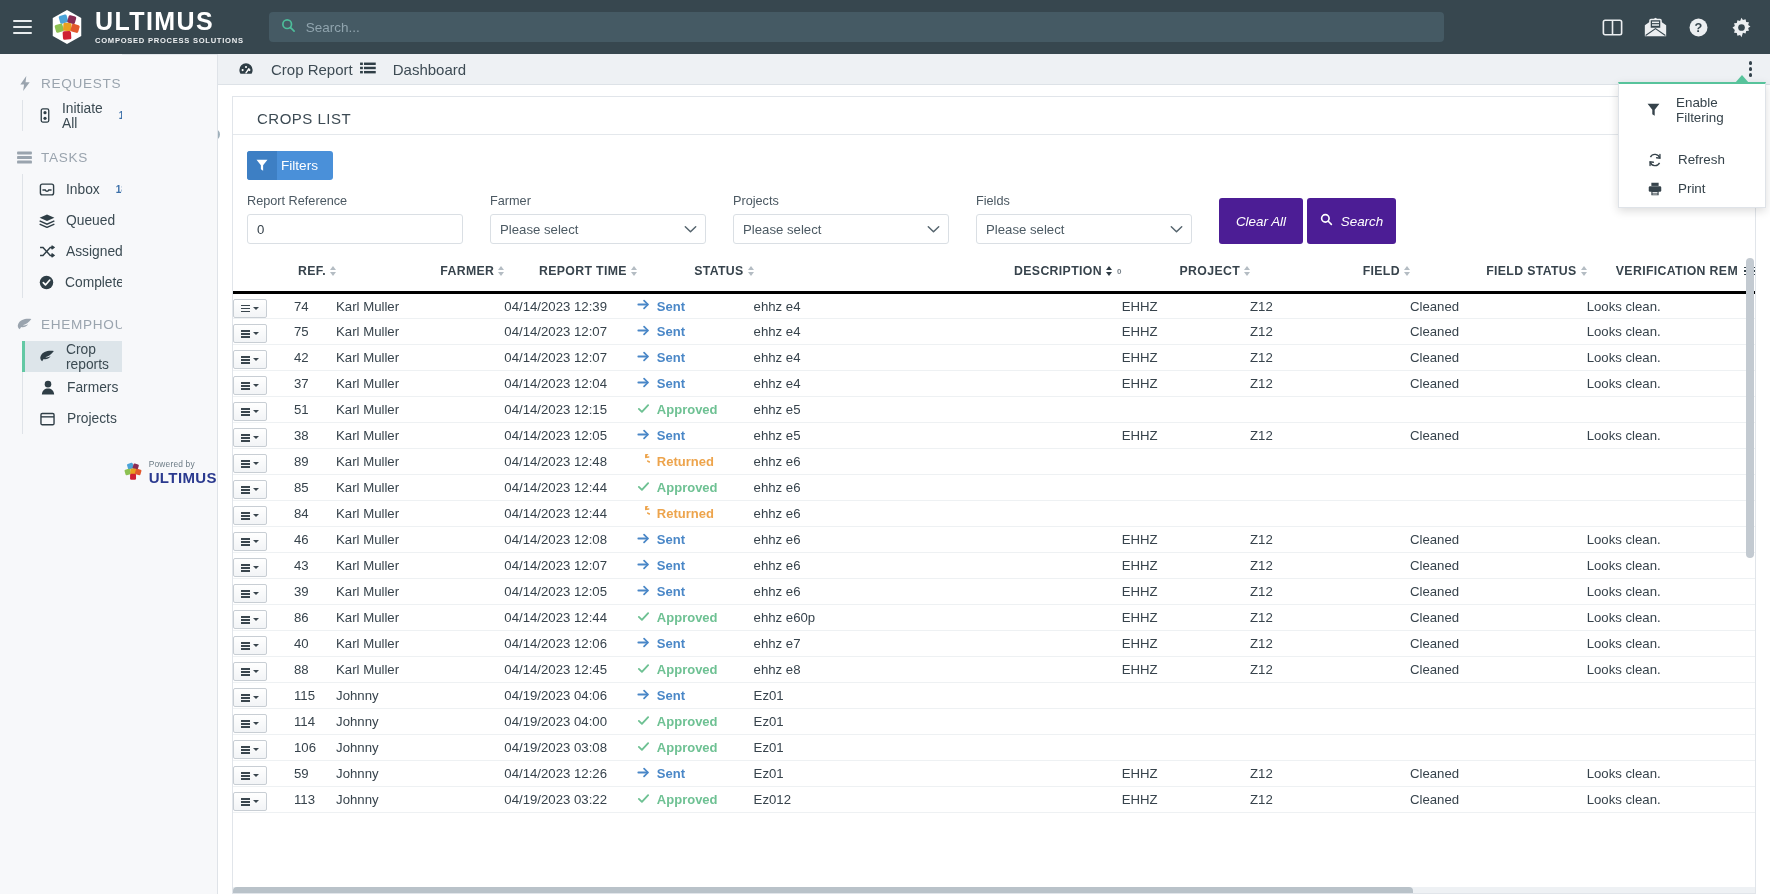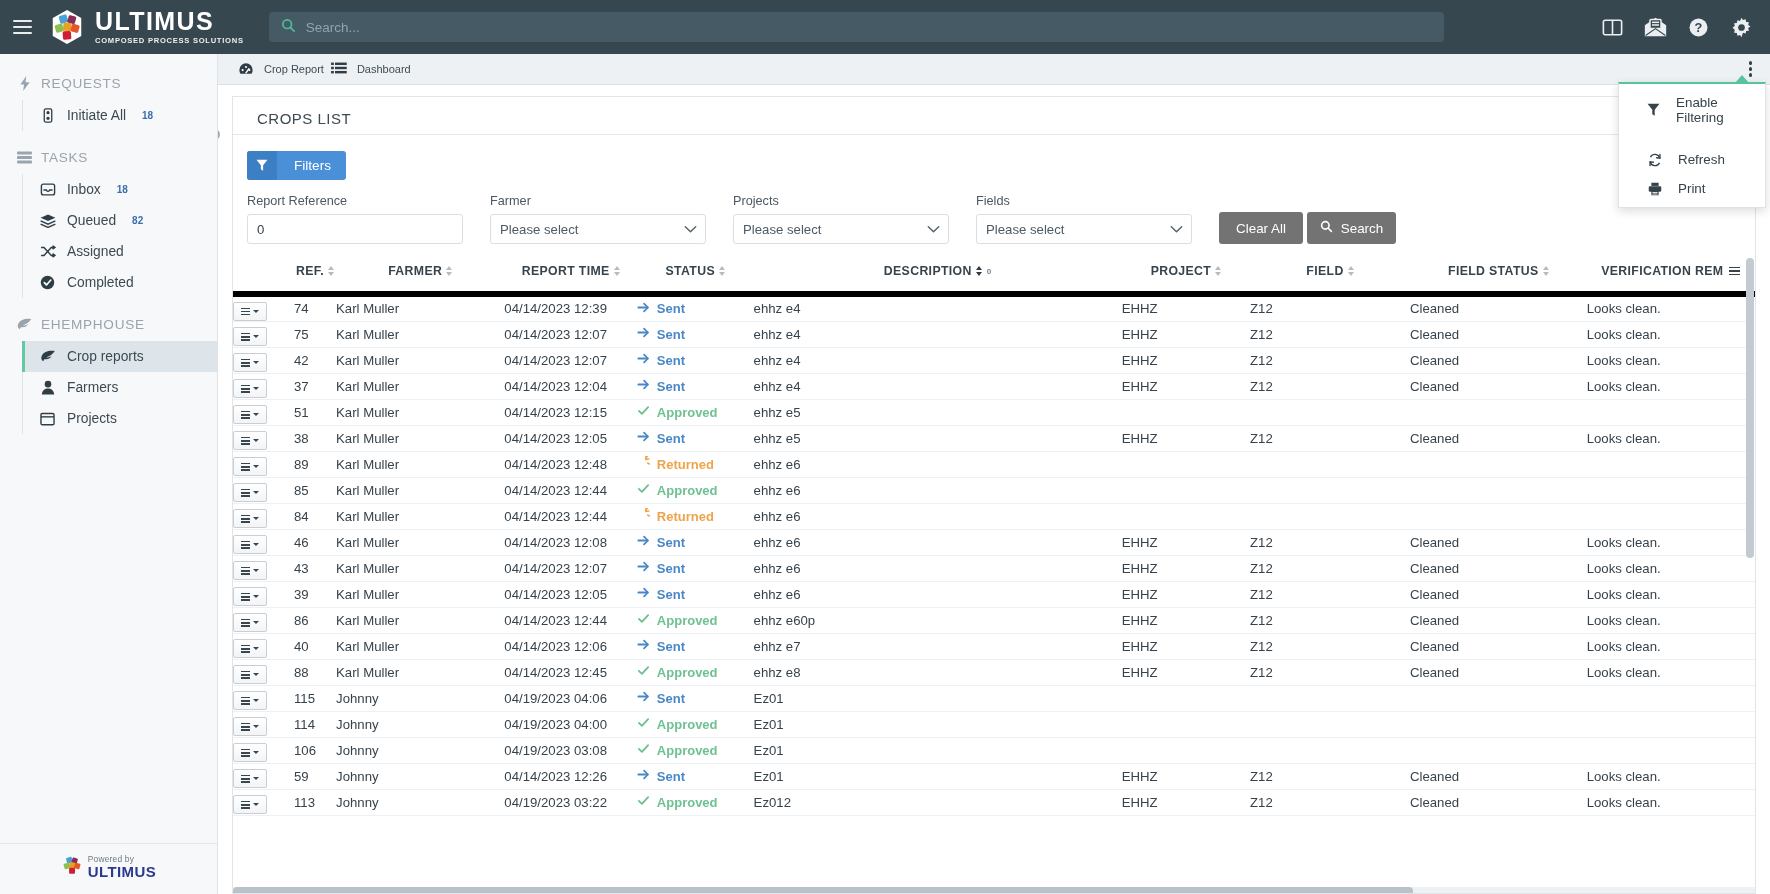--- a/index.html
+++ b/index.html
@@ -36,21 +36,21 @@
   .topicons { margin-left: auto; display: flex; align-items: center; gap: 17px; padding-right: 16px; }
   .topicon { cursor: pointer; display: flex; align-items: center; justify-content: center;
     width: 26px; height: 26px; color: #eceff1; }
 
   
   .body { display: flex; flex: 1 1 auto; min-height: 0; }
 
   
   .sidebar {
     width: 218px; flex: 0 0 218px; background: #f7f8fa; border-right: 1px solid #dfe3e8;
-    display: flex; flex-direction: column; position: relative;
+    display: flex; flex-direction: row; position: relative;
   }
   .side-scroll { flex: 1 1 auto; overflow: hidden; padding-top: 12px; }
   .sec-head {
     display: flex; align-items: center; gap: 9px; padding: 10px 0 9px 17px;
     color: #9aa4ae; font-size: 13.6px; letter-spacing: .7px; font-weight: 500;
   }
   .sec-head .ico { color: #9aa4ae; display: flex; width: 15px; justify-content: center; }
   .sec-items { position: relative; margin-left: 22px; border-left: 1px solid #dfe3e8; }
   .side-item {
     display: flex; align-items: center; gap: 11px; height: 31px; padding-left: 16px;
@@ -72,21 +72,21 @@
   .pw-top { font-size: 8.4px; color: #6b7a84; letter-spacing: .2px; }
   .pw-bot { font-size: 15px; font-weight: bold; color: #2b3a8f; letter-spacing: .4px; margin-top: 1px; }
 
   
   .main { flex: 1 1 auto; display: flex; flex-direction: column; min-width: 0; background: #fff; }
   .crumbbar {
     height: 31px; flex: 0 0 31px; background: #eef1f4; border-bottom: 1px solid #dde2e7;
     display: flex; align-items: center; padding-left: 20px; gap: 7px;
     position: relative; z-index: 30;
   }
-  .crumb { display: flex; align-items: center; gap: 10px; color: #3d4b54; font-size: 11px; }
+  .crumb { display: flex; align-items: center; gap: 17px; color: #3d4b54; font-size: 15px; }
   .crumb .ico { display: flex; align-items: center; color: #2f3e46; }
   .kebab {
     margin-left: auto; margin-right: 14px; display: flex; flex-direction: column;
     gap: 2.5px; cursor: pointer; padding: 4px;
   }
   .kebab i { width: 3.4px; height: 3.4px; background: #34434c; border-radius: 50%; display: block; }
 
   
   .menu {
     position: absolute; top: 28px; right: 4px; width: 148px; background: #fff;
@@ -123,52 +123,52 @@
   
   .filters-row { padding: 16px 0 0 14px; }
   .filters-btn {
     display: inline-flex; align-items: stretch; height: 29px; border-radius: 3px;
     overflow: hidden; cursor: pointer; background: #4a90d9;
   }
   .filters-btn .fb-ico {
     background: #3d7fc4; display: flex; align-items: center; justify-content: center;
     width: 30px; color: #fff;
   }
-  .filters-btn .fb-lbl { color: #fff; font-size: 13.6px; display: flex; align-items: center; padding: 0 15px 0 17px; }
+  .filters-btn .fb-lbl { color: #fff; font-size: 13.6px; display: flex; align-items: center; padding: 0 15px 0 4px; }
 
   .fields-row { display: flex; align-items: flex-end; padding: 14px 0 0 14px; gap: 0; }
   .fgroup { display: flex; flex-direction: column; }
   .flabel { font-size: 12.7px; color: #4b5862; margin-bottom: 6px; }
   .finput, .fselect {
     height: 30px; border: 1px solid #dadfe4; border-radius: 3px; background: #fff;
     font-size: 13.2px; color: #37434c; padding: 0 9px; outline: 0;
     font-family: "Liberation Sans", sans-serif;
   }
   .fselect {
     appearance: none; -webkit-appearance: none; padding-right: 29px;
     background-image: none; cursor: pointer; color: #4c5a63;
     display: flex; align-items: center;
   }
   .selwrap { position: relative; }
   .selwrap .chev {
     position: absolute; right: 9px; top: 50%; transform: translateY(-50%);
     pointer-events: none; color: #55646d;
   }
   .btn {
-    height: 32px; border: 0; border-radius: 3px; background: #737373; color: #fff;
+    height: 46px; border: 0; border-radius: 3px; background: #4c1d95; color: #fff;
     font-size: 13.4px; cursor: pointer; font-family: "Liberation Sans", sans-serif;
-    display: inline-flex; align-items: center; justify-content: center; gap: 8px;
+    display: inline-flex; align-items: center; justify-content: center; gap: 8px; font-style: italic;
   }
 
   
   .tablewrap { margin-top: 14px; padding: 0 0 0 0; height: calc(100% - 120px); overflow: hidden; position: relative; }
   table { border-collapse: collapse; width: 100%; table-layout: fixed; }
   thead th {
     font-size: 12.3px; color: #37434c; font-weight: bold; letter-spacing: .35px;
-    text-align: center; padding: 6px 0 13px 0; border-bottom: 6px solid #000000;
+    text-align: right; padding: 6px 0 13px 0; border-bottom: 3px solid #000000;
     white-space: nowrap; vertical-align: bottom;
   }
   .th-in { display: inline-flex; align-items: center; gap: 4px; cursor: pointer; }
   .sortico { display: inline-flex; flex-direction: column; gap: 1.5px; line-height: 0; }
   .sortico b {
     display: block; width: 0; height: 0; border-left: 3.6px solid transparent;
     border-right: 3.6px solid transparent;
   }
   .sortico b.up { border-bottom: 4.3px solid #b4bcc3; }
   .sortico b.dn { border-top: 4.3px solid #b4bcc3; }

